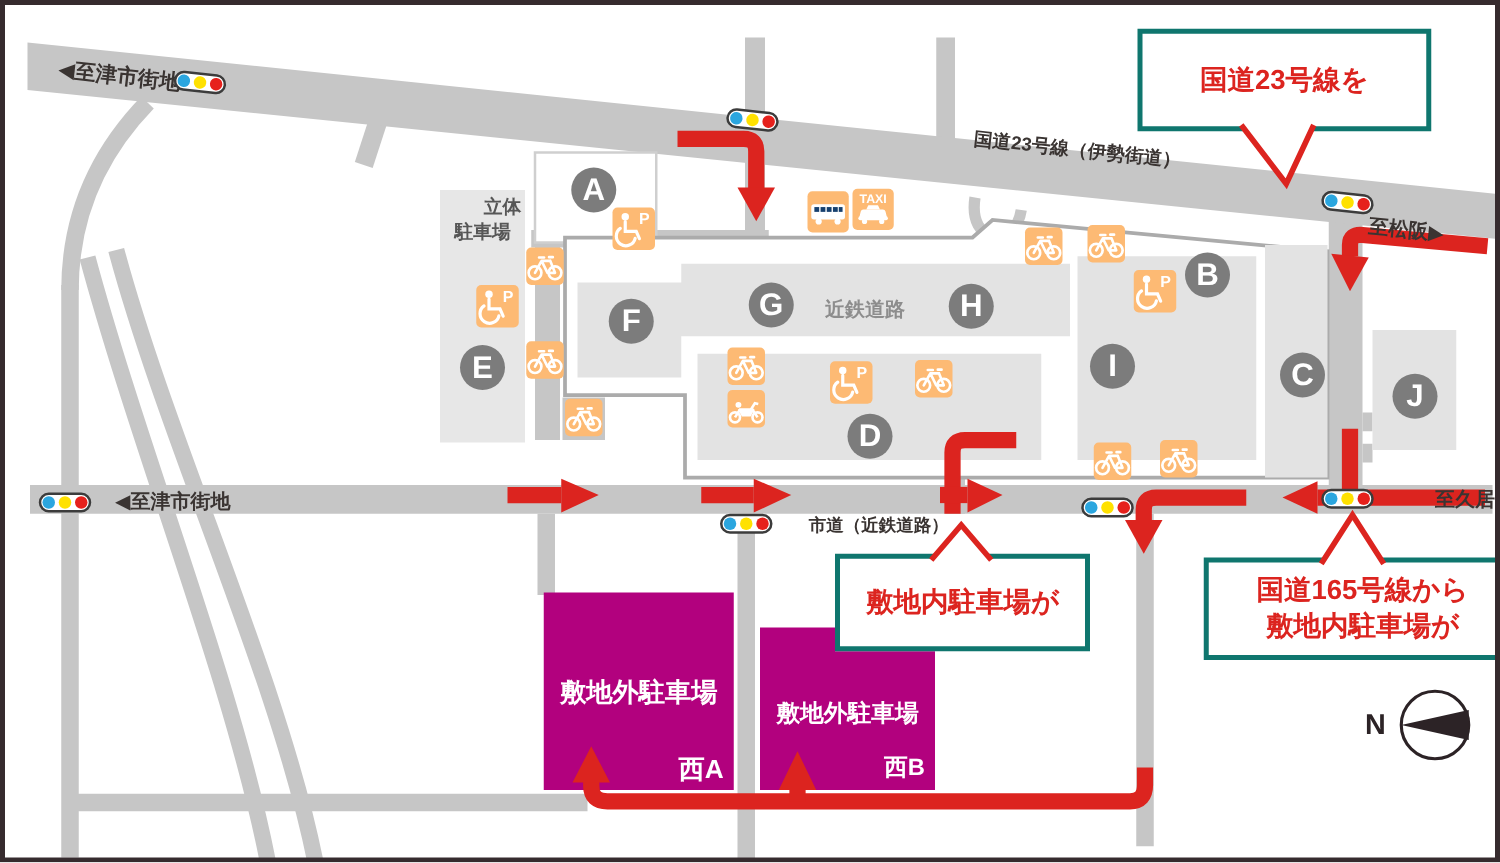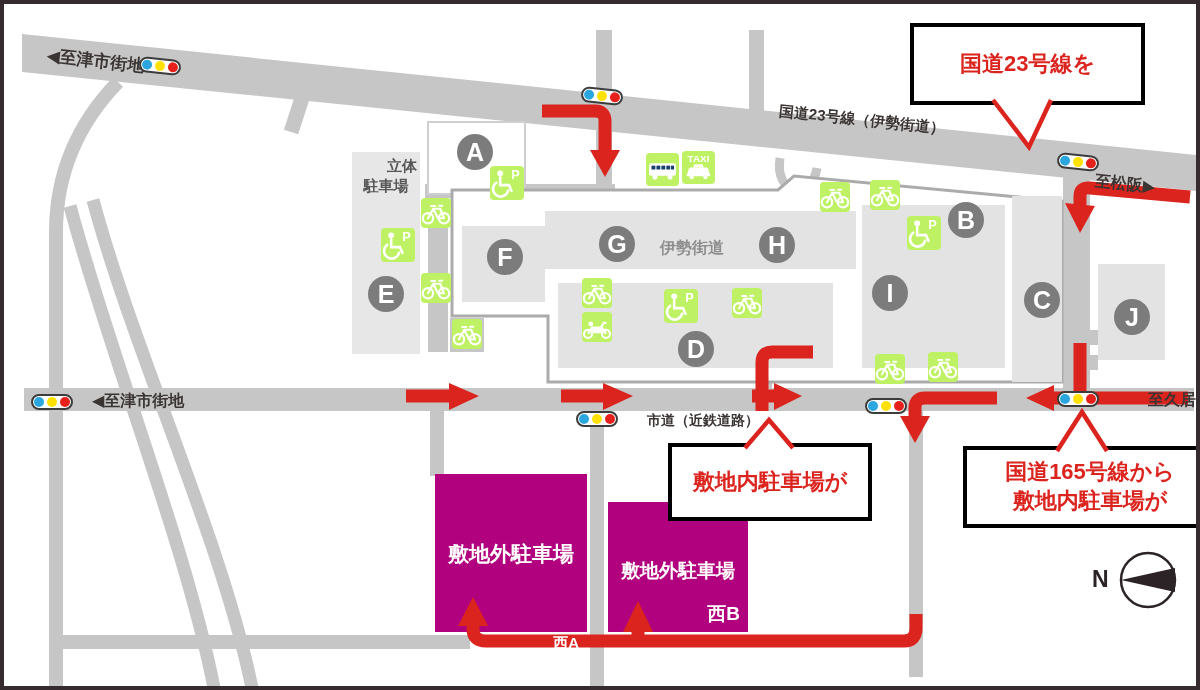--- a/index.html
+++ b/index.html
@@ -3,27 +3,27 @@
 <meta charset="utf-8">
 <style>
   html,body{margin:0;padding:0;background:#fff;}
   .map{position:relative;width:1200px;height:690px;background:#fff;overflow:hidden;
        font-family:"Liberation Sans","DejaVu Sans",sans-serif;}
   .map svg.base{position:absolute;left:0;top:0;}
   .frame{position:absolute;inset:0;border:4px solid #362b2e;pointer-events:none;z-index:60;}
   .lbl{position:absolute;font-weight:bold;color:#3a3432;white-space:nowrap;z-index:10;}
   .badge{position:absolute;width:36px;height:36px;border-radius:50%;background:#7c7c7c;color:#fff;
          font-weight:bold;font-size:25px;display:flex;align-items:center;justify-content:center;z-index:12;}
-  .tile{position:absolute;background:#bef264;border-radius:4px;z-index:11;display:block;}
+  .tile{position:absolute;background:#fdba74;border-radius:4px;z-index:11;display:block;}
   .tile svg{display:block;width:100%;height:100%;}
   .t30{width:30px;height:30px;} .t33{width:33px;height:33px;} .t34{width:34px;height:34px;}
   .signal{position:absolute;width:42px;height:16px;background:#fff;border:2px solid #3c3c3c;border-radius:9px;
           display:flex;align-items:center;justify-content:center;gap:3px;box-sizing:border-box;z-index:13;}
   .signal .dot{width:10px;height:10px;border-radius:50%;display:block;}
-  .callout{position:absolute;background:#fff;border:4px solid #000000;color:#dc241f;font-weight:bold;
+  .callout{position:absolute;background:#fff;border:4px solid #0f766e;color:#dc241f;font-weight:bold;
            display:flex;flex-direction:column;align-items:center;justify-content:center;
            line-height:1.3;z-index:20;box-sizing:border-box;white-space:nowrap;}
   .lotname{position:absolute;color:#fff;font-weight:bold;text-align:center;z-index:14;}
   .lotcode{position:absolute;color:#fff;font-weight:bold;text-align:right;z-index:14;}
   .multistory{position:absolute;left:352px;top:156px;width:68px;text-align:center;font-weight:bold;
               color:#565656;font-size:15px;line-height:1.3;z-index:10;}
   .tails{position:absolute;left:0;top:0;z-index:30;pointer-events:none;}
   .north{position:absolute;left:1092px;top:566px;font-size:23px;font-weight:bold;color:#2c2326;z-index:10;}
 </style>
 </head>
@@ -106,21 +106,21 @@
       <polygon points="1121,580 1175,568 1175,592" fill="#2c2326"></polygon>
     </g>
   </svg>
 
   <div class="lbl" style="left:48px;top:44px;font-size:17px;transform:rotate(6.3deg);transform-origin:left top;">◀至津市街地</div>
   <div class="lbl" style="left:780px;top:102px;font-size:15px;transform:rotate(6deg);transform-origin:left top;">国道23号線（伊勢街道）</div>
   <div class="lbl" style="left:1096px;top:171px;font-size:16px;transform:rotate(6deg);transform-origin:left top;">至松阪▶</div>
   <div class="lbl" style="left:92px;top:391px;font-size:16px;">◀至津市街地</div>
   <div class="lbl" style="left:647px;top:412px;font-size:14px;">市道（近鉄道路）</div>
   <div class="lbl" style="left:1148px;top:390px;font-size:16px;">至久居▶</div>
-  <div class="lbl" style="left:660px;top:238px;font-size:16px;color:#8d8d8d;">伊勢街道</div>
+  <div class="lbl" style="left:660px;top:238px;font-size:16px;color:#8d8d8d;">近鉄道路</div>
   <div class="multistory">
     <span style="display:block;margin-left:32px;">立体</span>
     <span style="display:block;">駐車場</span>
   </div>
   <div class="north">N</div>
 
   <div class="badge" style="left:457px;top:134px;">A</div>
   <div class="badge" style="left:948px;top:202px;">B</div>
   <div class="badge" style="left:1024px;top:282px;">C</div>
   <div class="badge" style="left:678px;top:331px;">D</div>
@@ -323,21 +323,21 @@
       <span class="dot" style="background: rgb(255, 225, 0);"></span>
       <span class="dot" style="background: rgb(230, 33, 28);"></span>
     </div>
   <div class="signal" style="left:1057px;top:391px;">
       <span class="dot" style="background: rgb(43, 166, 223);"></span>
       <span class="dot" style="background: rgb(255, 225, 0);"></span>
       <span class="dot" style="background: rgb(230, 33, 28);"></span>
     </div>
 
   <div class="lotname" style="left:437px;top:540px;width:148px;font-size:21px;">敷地外駐車場</div>
-  <div class="lotcode" style="left:435px;top:601px;width:144px;font-size:15px;margin-top:33px;">西A</div>
+  <div class="lotcode" style="left:435px;top:601px;width:144px;font-size:21px;">西A</div>
   <div class="lotname" style="left:610px;top:558px;width:136px;font-size:19px;">敷地外駐車場</div>
   <div class="lotcode" style="left:608px;top:601px;width:132px;font-size:19px;">西B</div>
 
   <div class="callout" style="left:910px;top:23px;width:235px;height:82px;font-size:22px;">
     <span>国道23号線を</span>
   </div>
   <div class="callout" style="left:668px;top:443px;width:204px;height:78px;font-size:22px;gap:24px;">
     <span>敷地内駐車場が</span>
   </div>
   <div class="callout" style="left:963px;top:446px;width:254px;height:82px;font-size:22px;text-align:right;">

